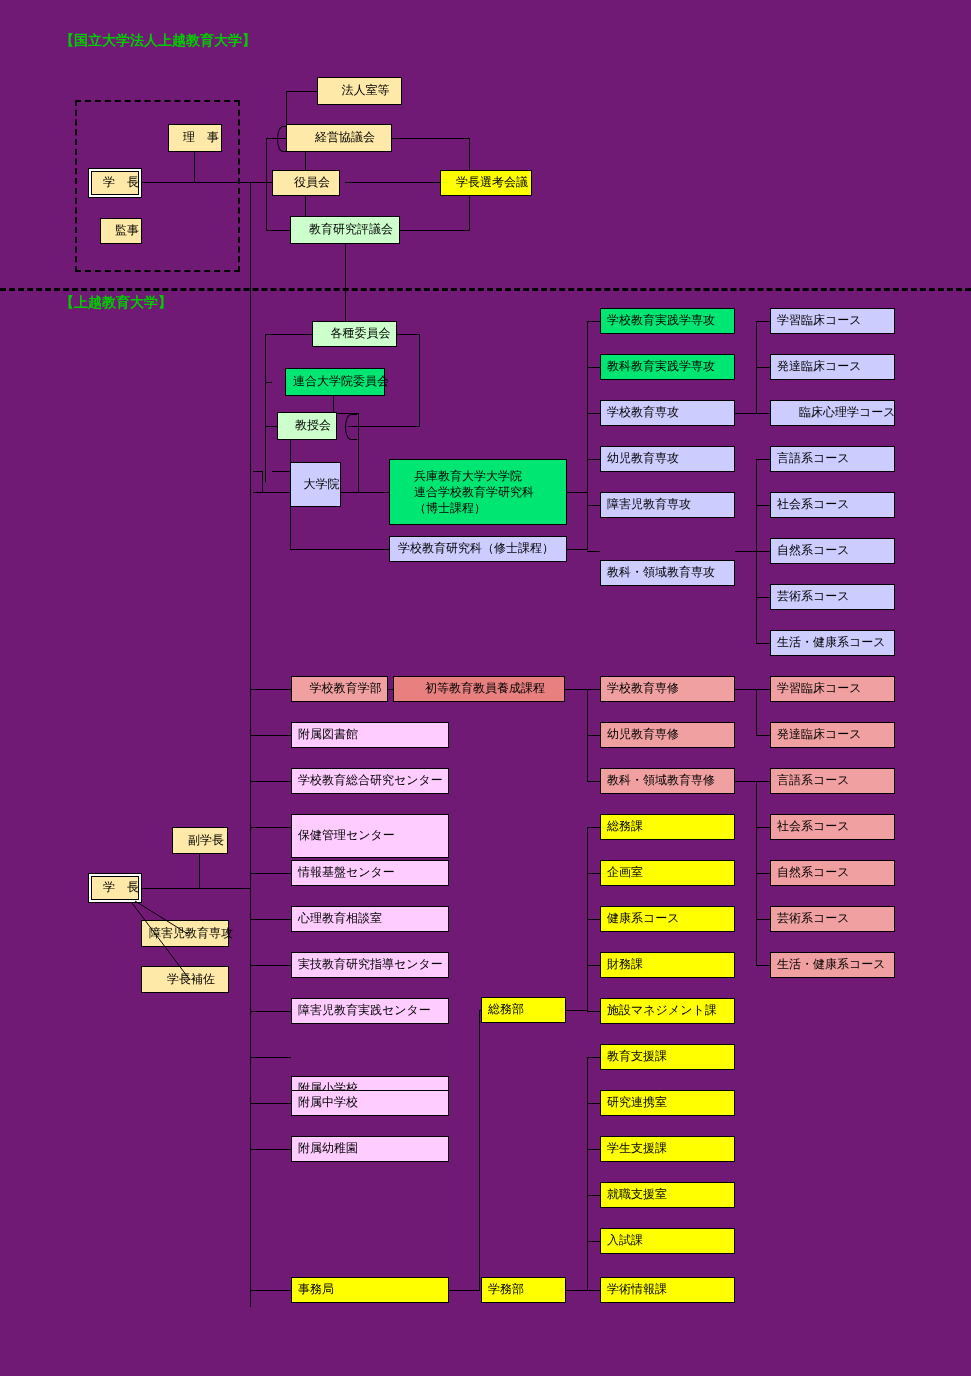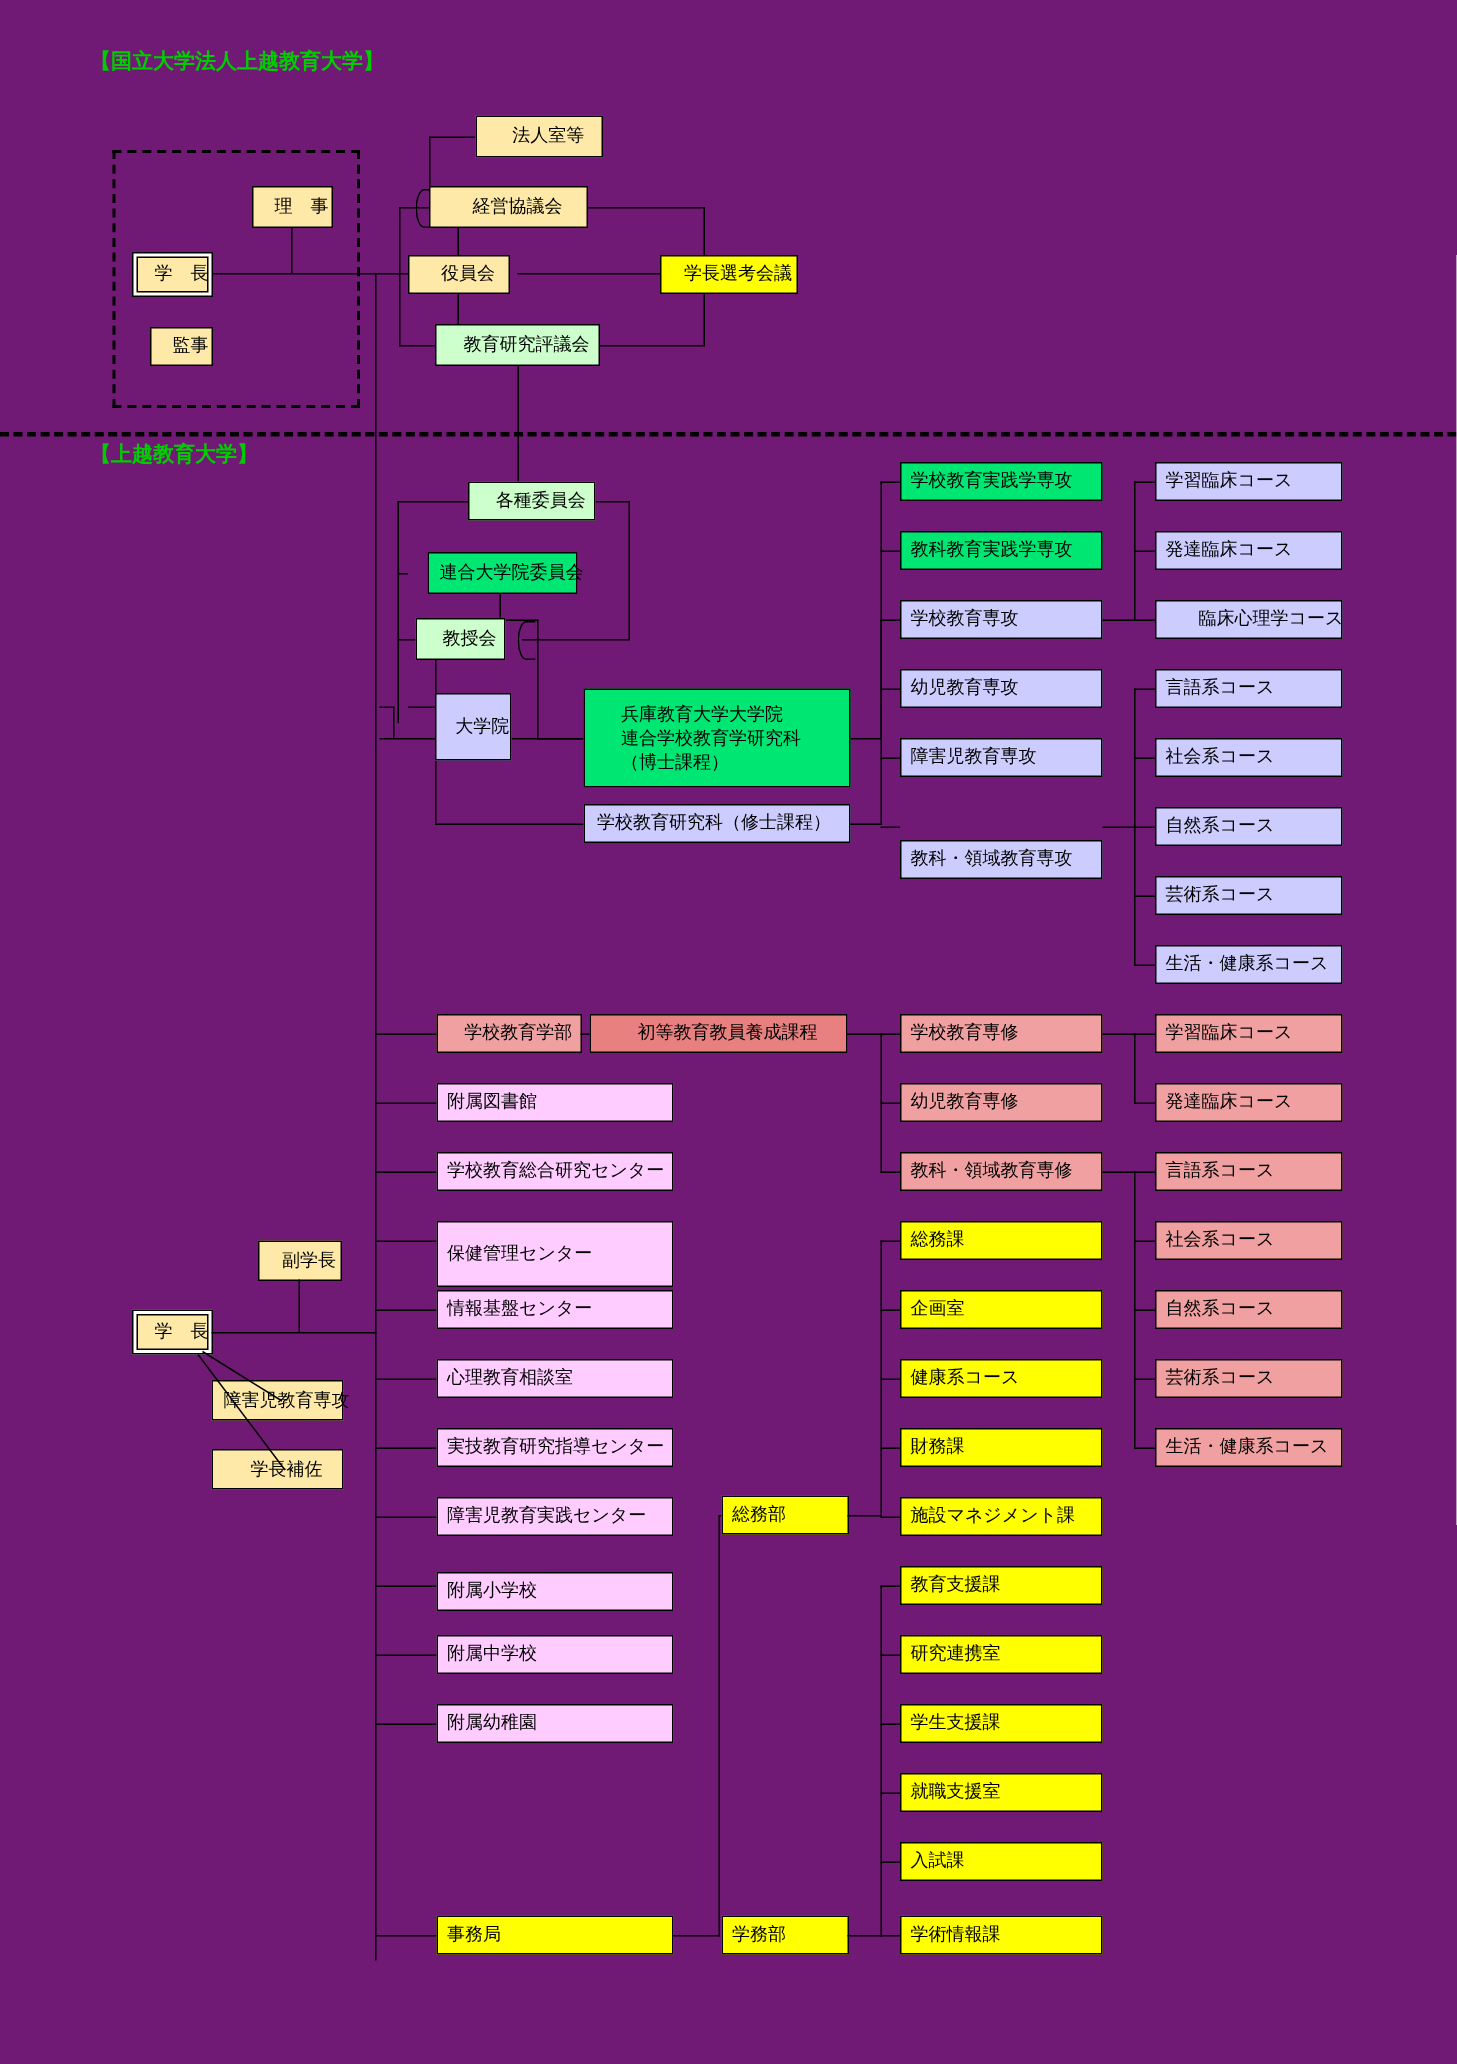--- a/index.html
+++ b/index.html
@@ -182,21 +182,21 @@
   <div class="ln lnh" style="left:387px;top:689px;width:7px;"></div>
   <div class="bx salmon2 ctr" style="left:393px;top:676px;width:172px;height:26px;">初等教育教員養成課程</div>
 
   <div class="bx pink" style="left:291px;top:722px;width:158px;height:26px;">附属図書館</div>
   <div class="bx pink" style="left:291px;top:768px;width:158px;height:26px;">学校教育総合研究センター</div>
   <div class="bx pink" style="left:291px;top:814px;width:158px;height:44px;">保健管理センター</div>
   <div class="bx pink" style="left:291px;top:860px;width:158px;height:26px;">情報基盤センター</div>
   <div class="bx pink" style="left:291px;top:906px;width:158px;height:26px;">心理教育相談室</div>
   <div class="bx pink" style="left:291px;top:952px;width:158px;height:26px;">実技教育研究指導センター</div>
   <div class="bx pink" style="left:291px;top:998px;width:158px;height:26px;">障害児教育実践センター</div>
-  <div class="bx pink" style="left:291px;top:1048px;width:158px;height:26px;">附属小学校</div>
+  <div class="bx pink" style="left:291px;top:1076px;width:158px;height:26px;">附属小学校</div>
   <div class="bx pink" style="left:291px;top:1090px;width:158px;height:26px;">附属中学校</div>
   <div class="bx pink" style="left:291px;top:1136px;width:158px;height:26px;">附属幼稚園</div>
 
   <div class="ln lnh" style="left:564px;top:689px;width:24px;"></div>
   <div class="ln lnv" style="left:587px;top:689px;height:93px;"></div>
   <div class="ln lnh" style="left:587px;top:735px;width:13px;"></div>
   <div class="ln lnh" style="left:587px;top:781px;width:13px;"></div>
   <div class="ln lnh" style="left:587px;top:689px;width:13px;"></div>
 
   <div class="bx salmon" style="left:600px;top:676px;width:135px;height:26px;">学校教育専修</div>

